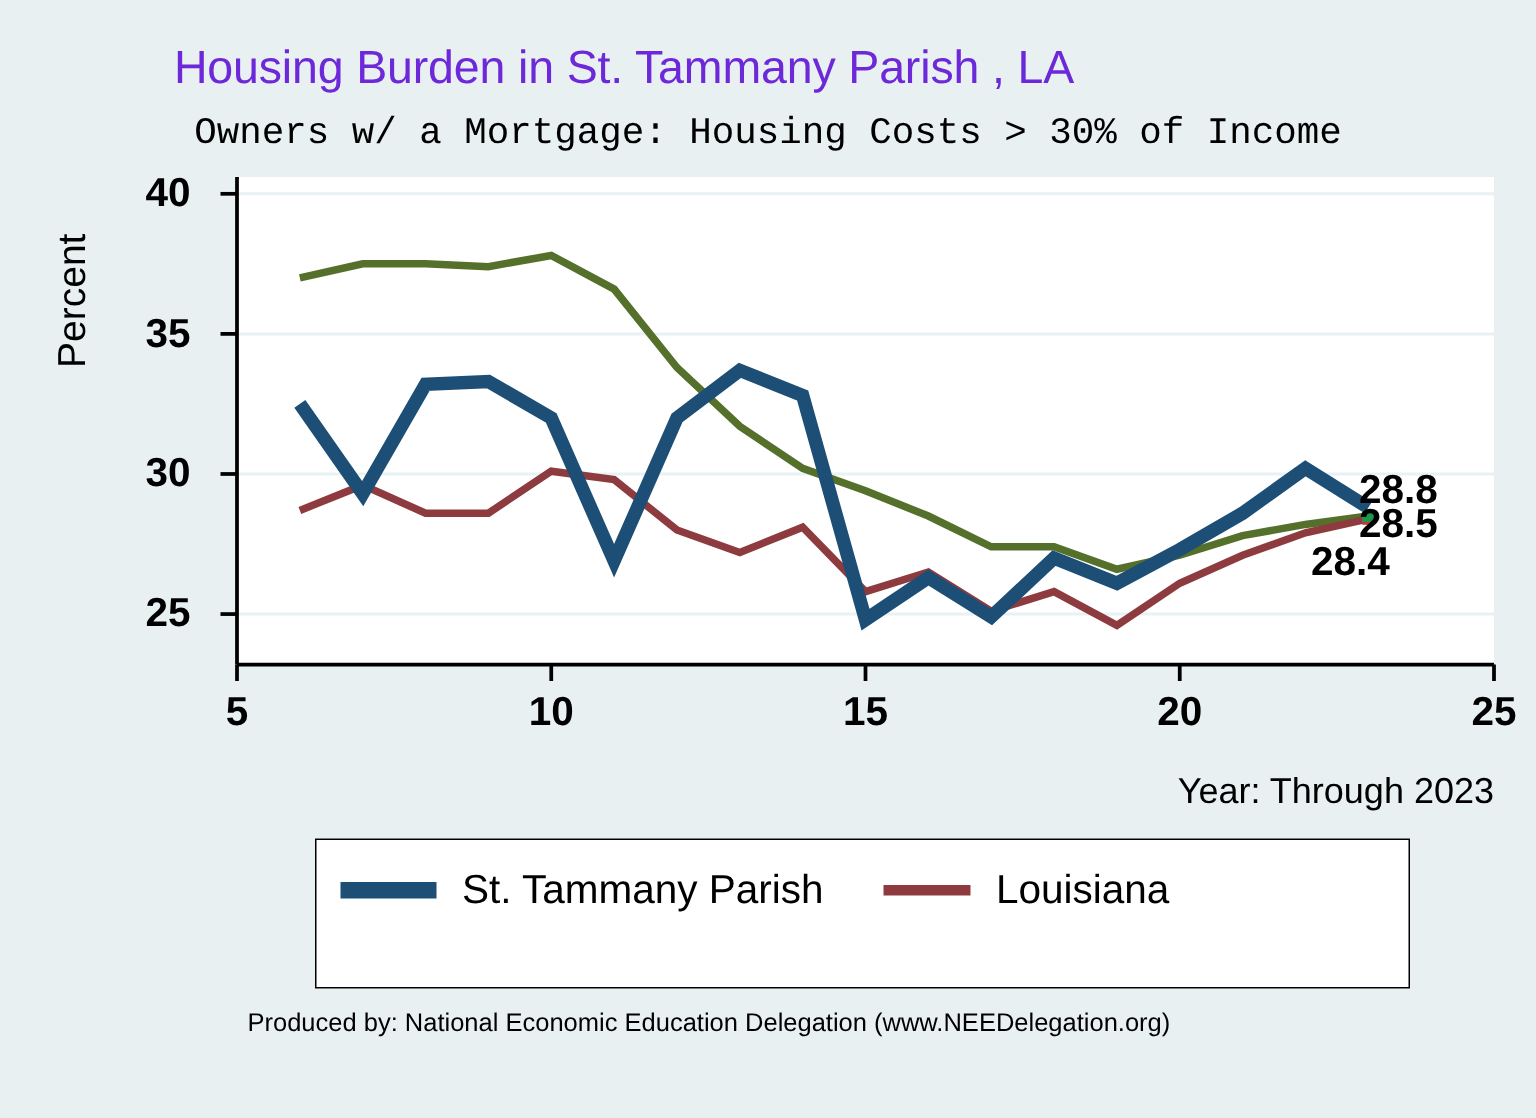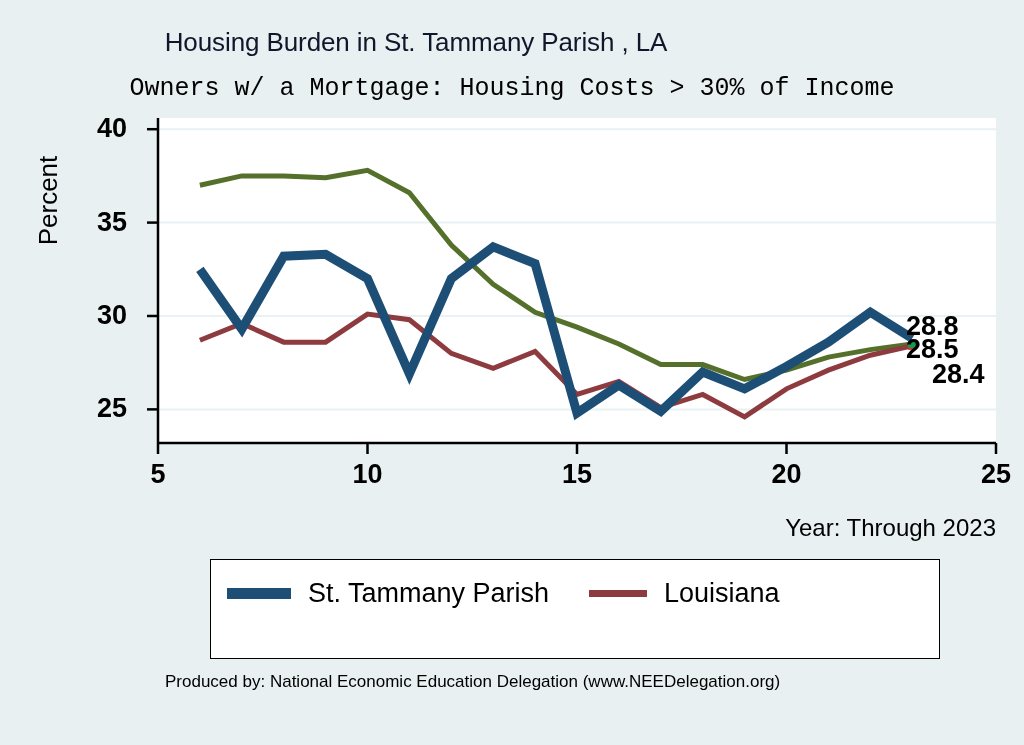--- a/index.html
+++ b/index.html
@@ -18,22 +18,22 @@
     position: absolute;
     left: 0; top: 0;
     width: 1024px;
     height: 745px;
   }
   .title {
     position: absolute;
     left: 0;
     width: 832px;
     text-align: center;
-    color: #0f172a;
-    font-size: 26px;
+    color: #6d28d9;
+    font-size: 31px;
     font-weight: normal;
     letter-spacing: -0.1px;
     top: 27px;
     white-space: nowrap;
   }
   .subtitle {
     position: absolute;
     left: 0;
     width: 1024px;
     text-align: center;
@@ -173,21 +173,21 @@
   <div id="xtick-holder">
       <div class="xtick" style="left: 158px; top: 461px;">5</div>
       <div class="xtick" style="left: 367.5px; top: 461px;">10</div>
       <div class="xtick" style="left: 577px; top: 461px;">15</div>
       <div class="xtick" style="left: 786.5px; top: 461px;">20</div>
       <div class="xtick" style="left: 996px; top: 461px;">25</div>
     </div>
   <div id="endlabel-holder">
       <div class="endlabel" style="left: 906px; top: 313px;">28.8</div>
       <div class="endlabel" style="left: 906px; top: 336px;">28.5</div>
-      <div class="endlabel" style="left: 932px; top: 361px;">28.4</div>
+      <div class="endlabel" style="left: 874px; top: 361px;">28.4</div>
     </div>
 
   <div class="legend-box">
     <div class="legend-item" id="legend-item-1" style="left:378px; top:20px;">
       <span class="legend-swatch" style="width: 58px; height: 7px; background: rgb(142, 59, 64);"></span>
       <span class="legend-label">Louisiana</span>
     </div>
     <div class="legend-item" id="legend-item-0" style="left:16px; top:20px;">
       <span class="legend-swatch" style="width: 64px; height: 11px; background: rgb(29, 79, 118);"></span>
       <span class="legend-label">St. Tammany Parish</span>

